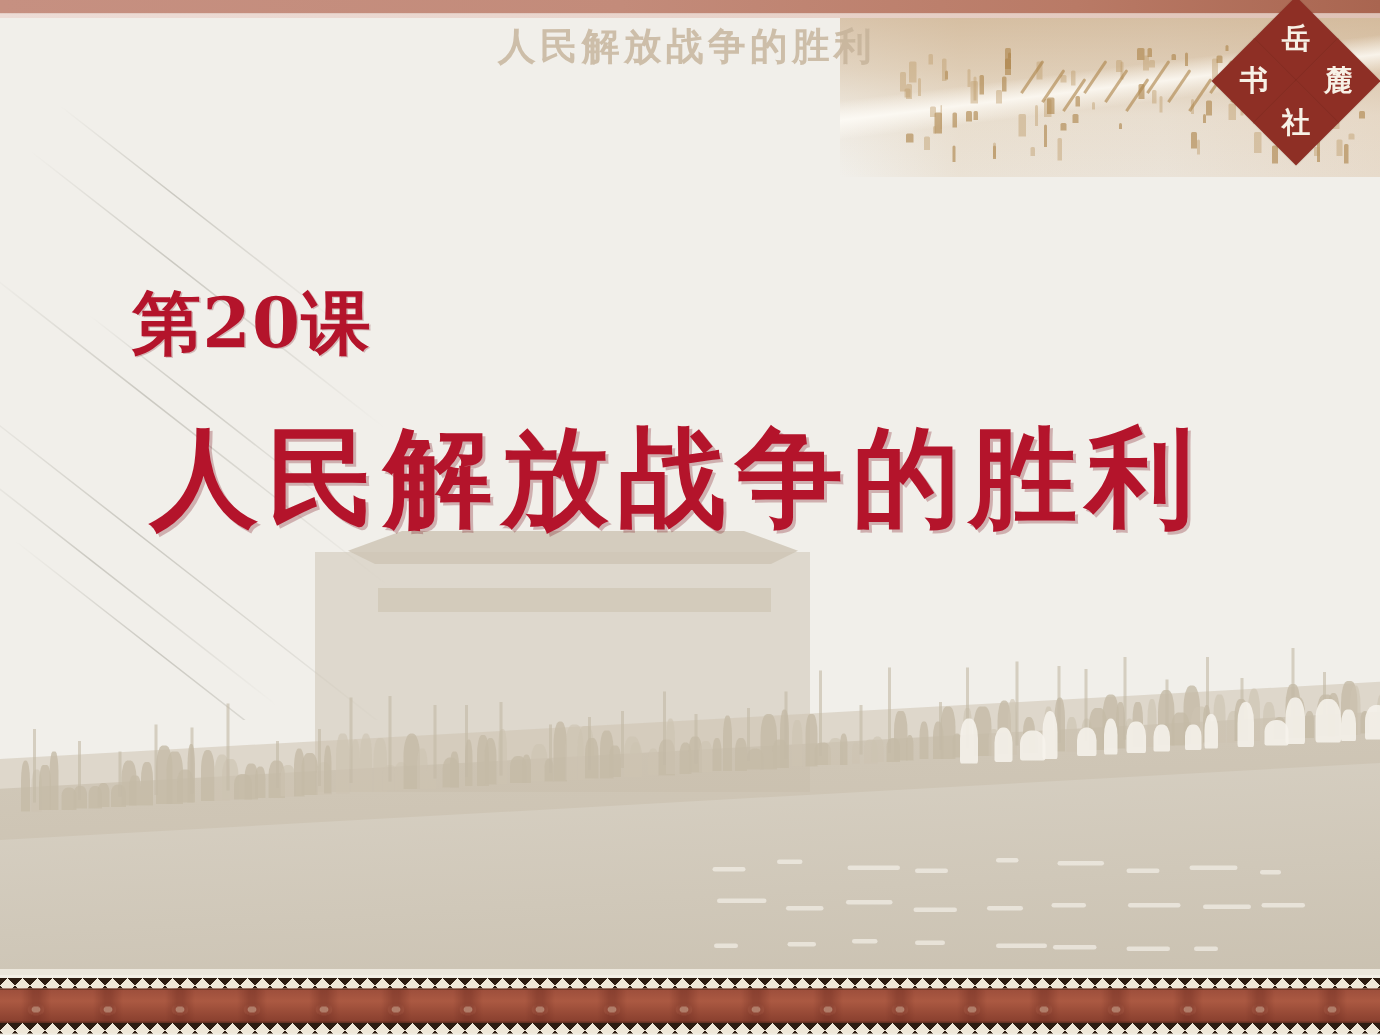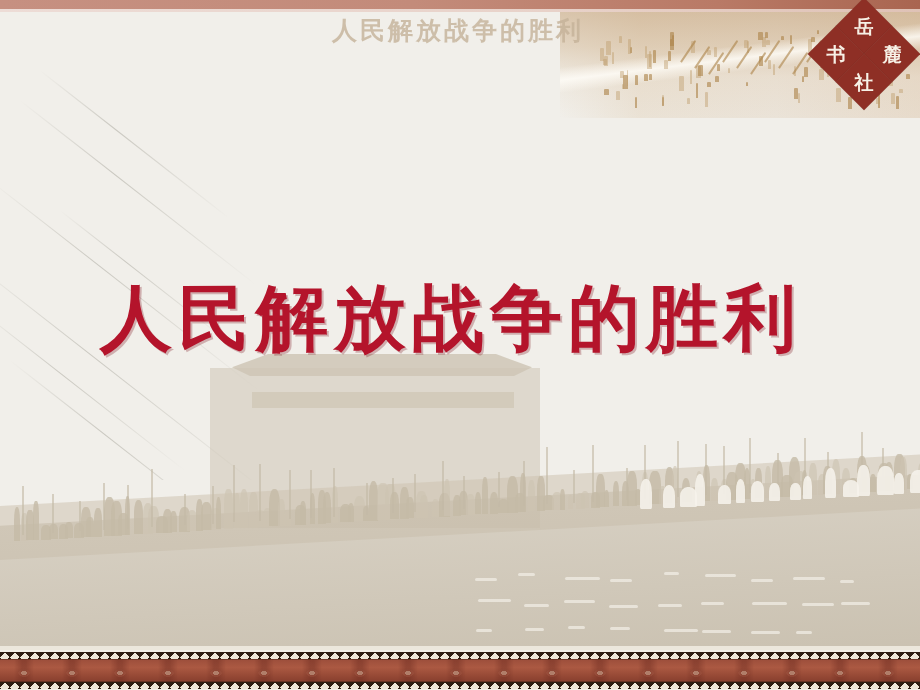--- a/index.html
+++ b/index.html
@@ -587,20 +587,21 @@
         <div class="wm-dash" style="left: 525.459px; top: 297.605px; width: 18.998px;"></div>
         <div class="wm-dash" style="left: 567.533px; top: 295.593px; width: 17.3192px;"></div>
         <div class="wm-dash" style="left: 610.109px; top: 297.114px; width: 19.9934px;"></div>
         <div class="wm-dash" style="left: 663.67px; top: 299.14px; width: 34.733px;"></div>
         <div class="wm-dash" style="left: 701.993px; top: 300.429px; width: 28.9724px;"></div>
         <div class="wm-dash" style="left: 751.187px; top: 301.408px; width: 28.8317px;"></div>
         <div class="wm-dash" style="left: 795.694px; top: 300.996px; width: 16.1271px;"></div>
       </div>
   </div>
 
+  <div class="lesson-no">第20课</div>
 
   <div class="main-title">人民解放战争的胜利</div>
 
   <div class="bb-cream"></div>
   <div class="border-band">
     <div class="bb-zig top"></div>
     <div class="bb-main"></div>
     <div class="bb-hair t"></div>
     <div class="bb-hair b"></div>
     <div class="bb-zig bot"></div>

